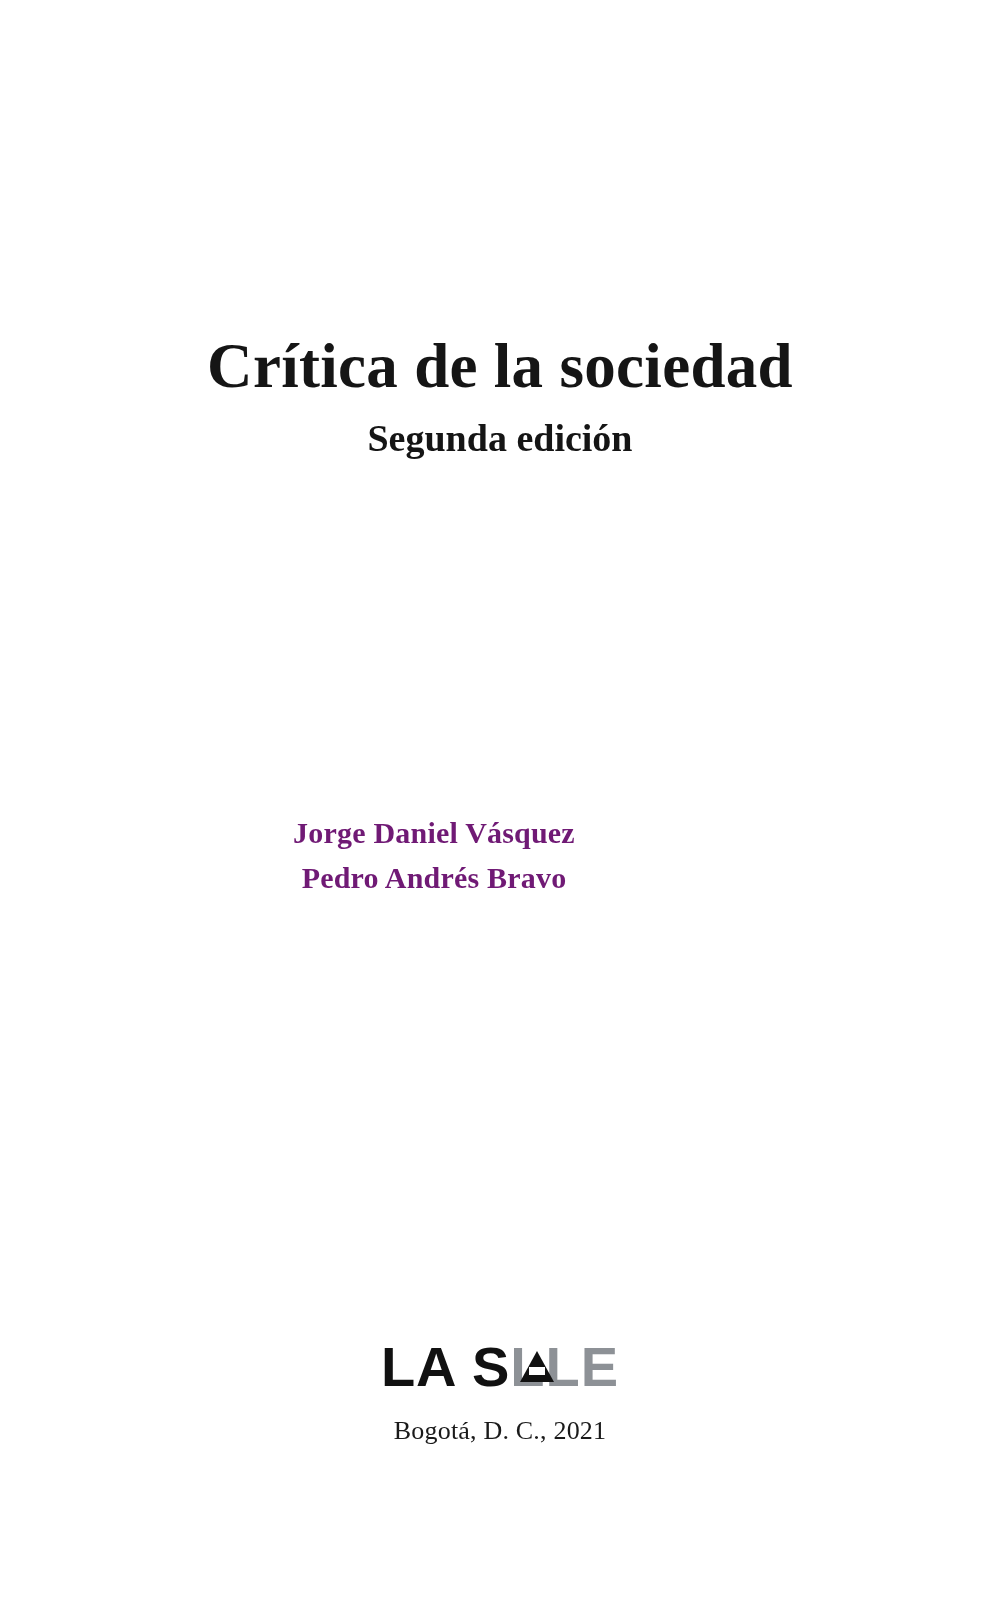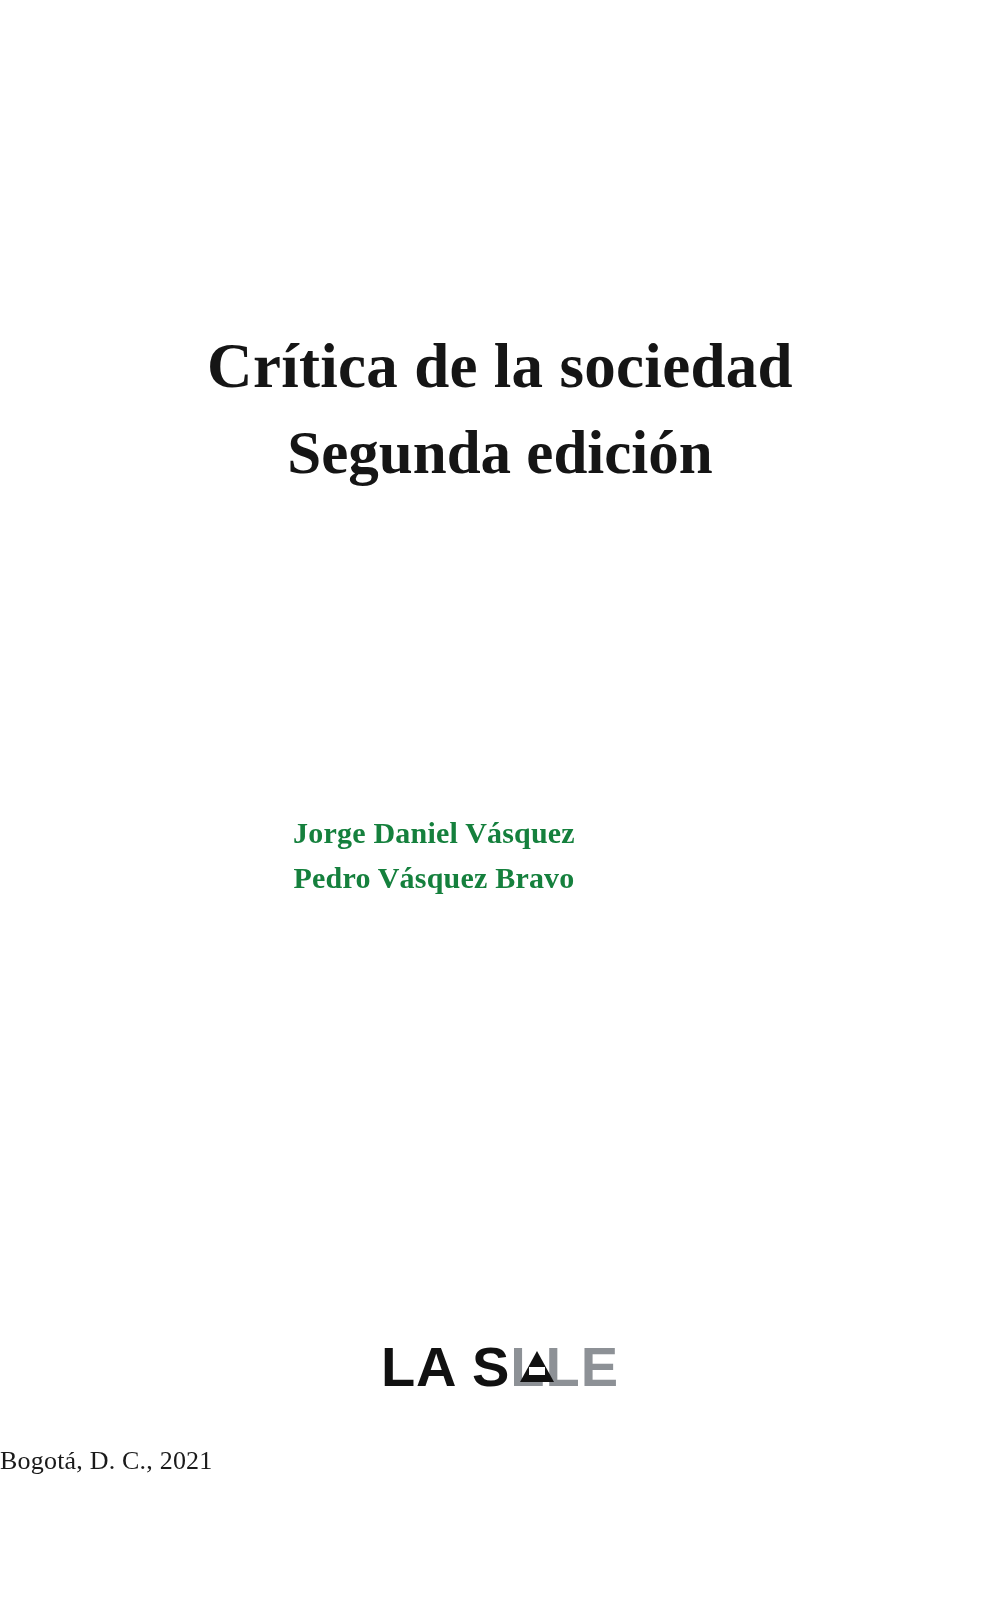--- a/index.html
+++ b/index.html
@@ -38,34 +38,34 @@
     font-size: 63px;
     line-height: 1.28;
     letter-spacing: 0.3px;
     color: #151515;
     margin: 0 auto;
     max-width: 660px;
   }
   .subtitle {
     font-family: "Liberation Serif", serif;
     font-weight: bold;
-    font-size: 61px;
+    font-size: 38px;
     line-height: 1.2;
     color: #151515;
     margin: 9px 0 0 0;
   }
 
   
   .authors {
     position: absolute;
     top: 810px;
     left: 0;
     width: 868px;
     text-align: center;
-    color: #15803d;
+    color: #701a75;
   }
   .author {
     font-family: "Liberation Serif", serif;
     font-weight: bold;
     font-size: 30px;
     line-height: 1.5;
     letter-spacing: 0.2px;
   }
 
   
@@ -114,44 +114,45 @@
     position: absolute;
     left: -8px;
     top: 16px;
     width: 16px;
     height: 8px;
     background: #ffffff;
   }
 
   .imprint {
     position: absolute;
-    top: 1446px;
+    top: 1416px;
     left: 0;
     width: 1000px;
+    text-align: center;
     font-family: "Liberation Serif", serif;
     font-size: 26px;
     color: #1a1a1a;
     letter-spacing: 0.2px;
   }
 </style>
 </head>
 <body>
 
 <div class="page">
 
   <div class="title-block">
     <div class="main-title">
       <div>Crítica de la sociedad</div>
     </div>
     <div class="subtitle">Segunda edición</div>
   </div>
 
   <div class="authors">
     <div class="author">Jorge Daniel Vásquez</div>
-    <div class="author">Pedro Vásquez Bravo</div>
+    <div class="author">Pedro Andrés Bravo</div>
   </div>
 
   <div class="logo-area">
     <div class="logo-main">
       <span>LA S</span><span class="gray">LLE</span>
       <span class="logo-accent"></span>
     </div>
   </div>
 
   <div class="imprint">Bogotá, D. C., 2021</div>

